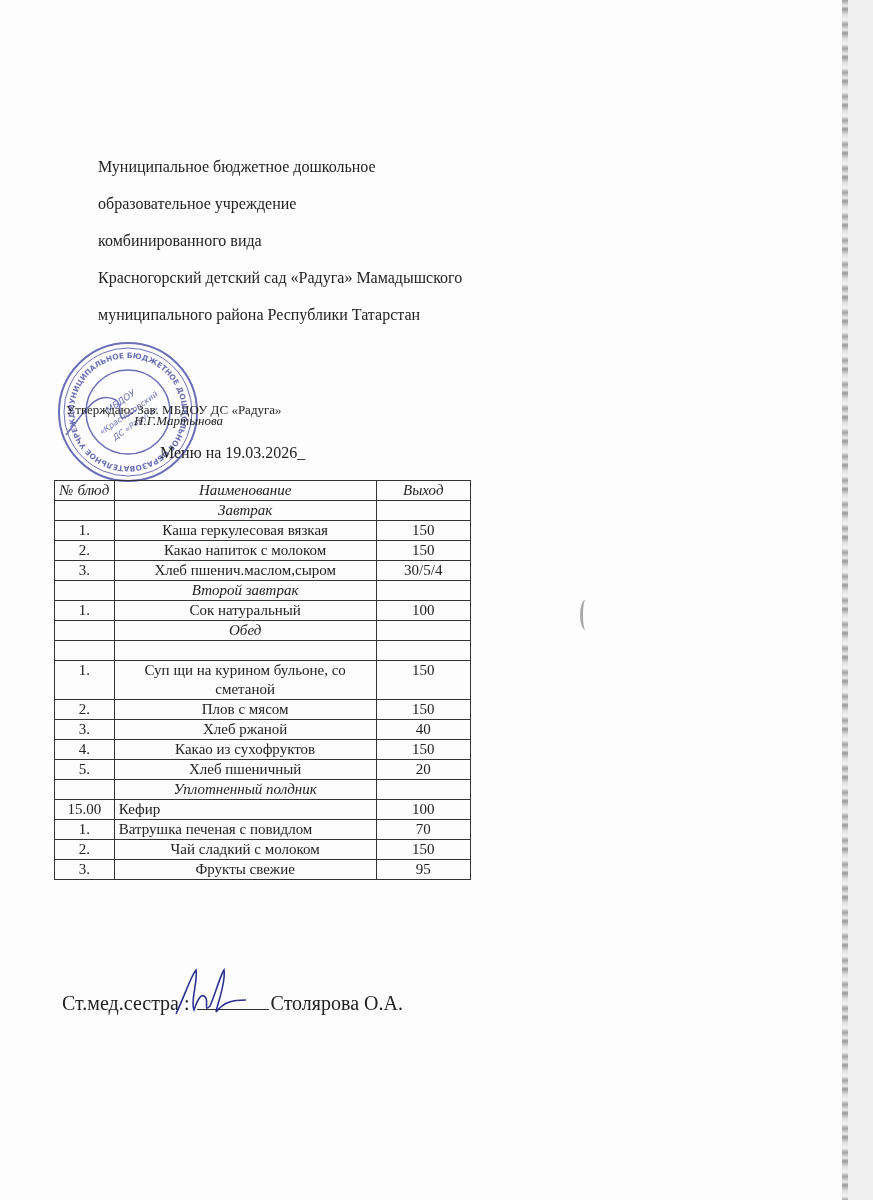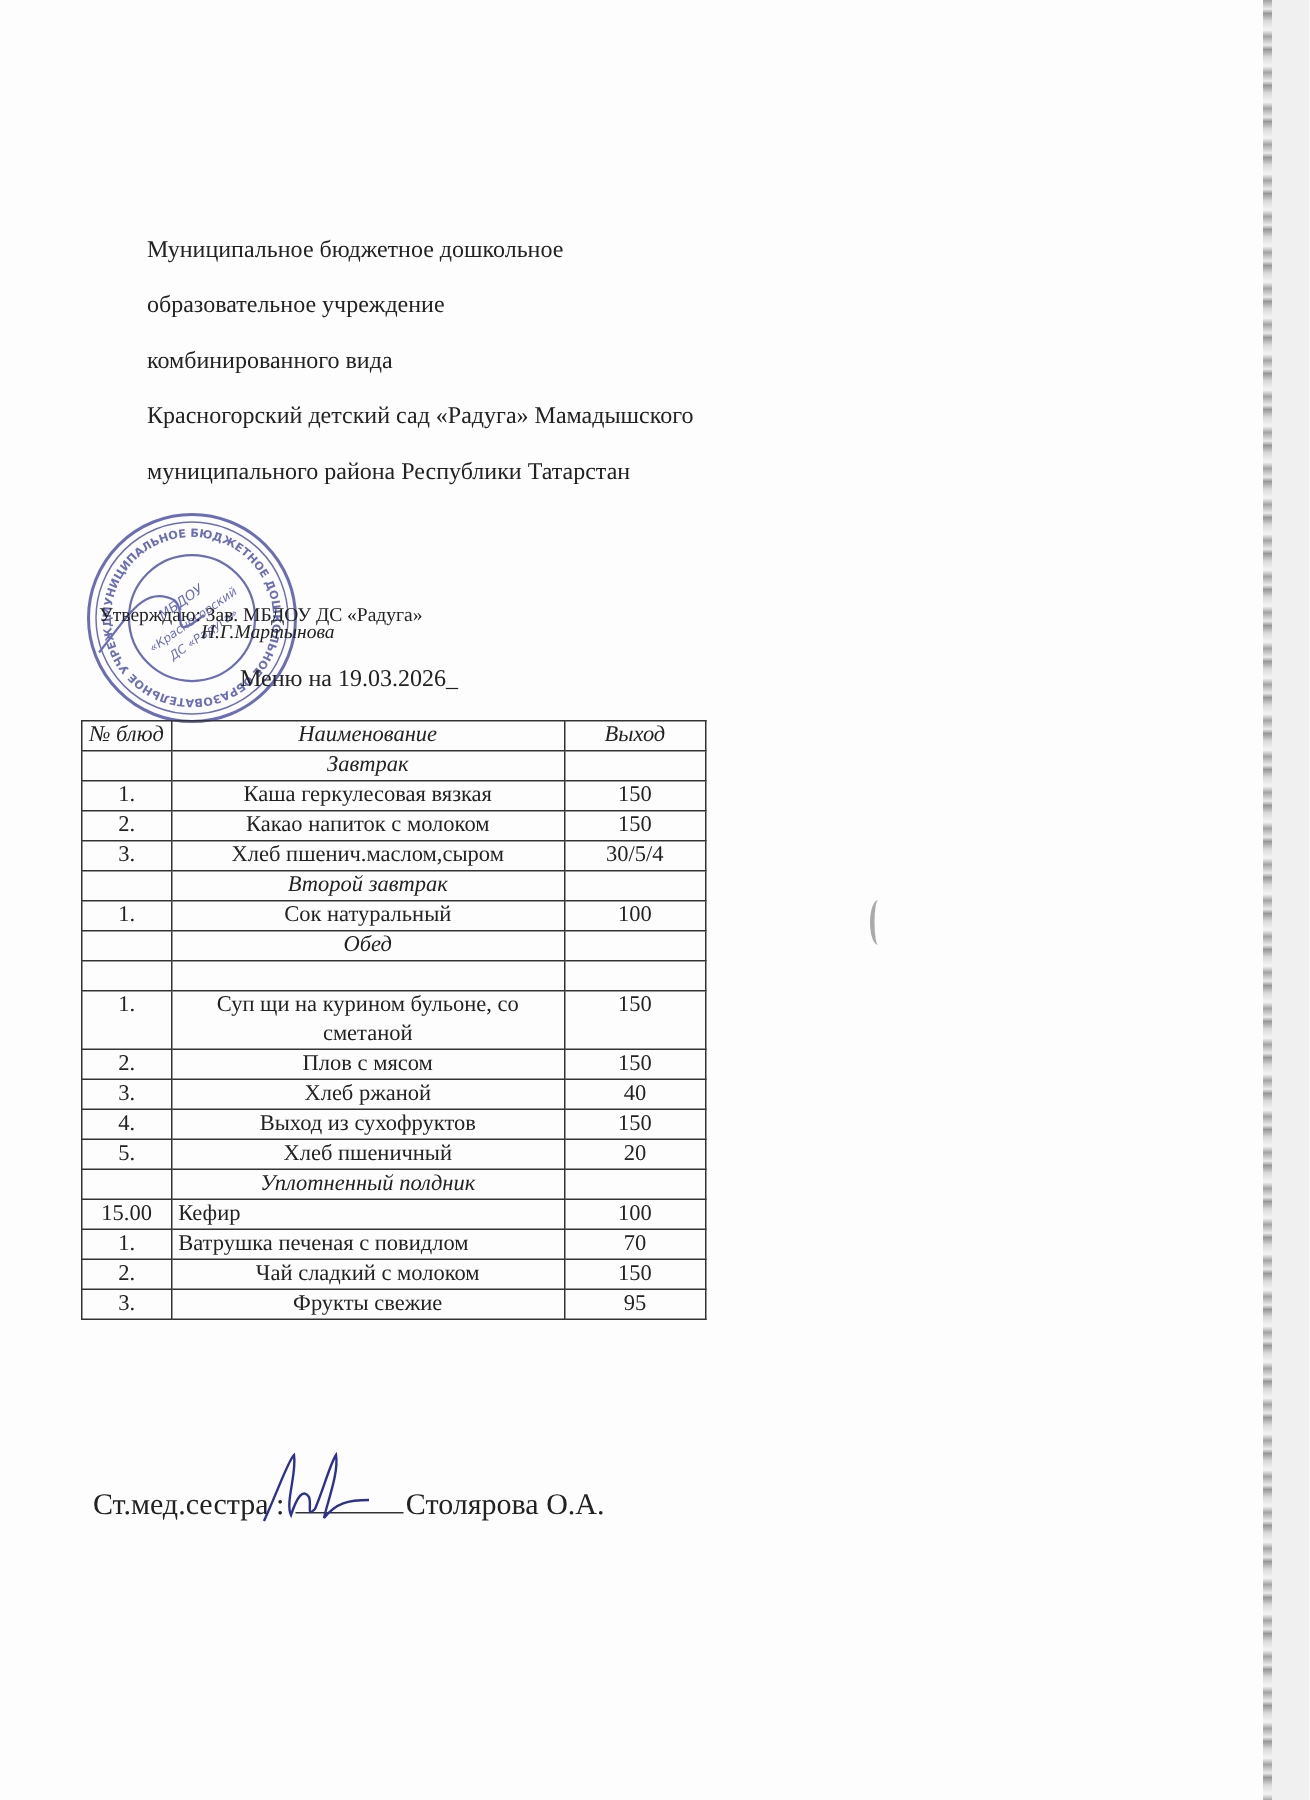--- a/index.html
+++ b/index.html
@@ -131,21 +131,21 @@
         <td class="name">Плов с мясом</td>
         <td>150</td>
       </tr>
   <tr>
         <td>3.</td>
         <td class="name">Хлеб ржаной</td>
         <td>40</td>
       </tr>
   <tr>
         <td>4.</td>
-        <td class="name">Выход из сухофруктов</td>
+        <td class="name">Какао из сухофруктов</td>
         <td>150</td>
       </tr>
   <tr>
         <td>5.</td>
         <td class="name">Хлеб пшеничный</td>
         <td>20</td>
       </tr>
   <tr class="section">
         <td></td>
         <td class="name">Уплотненный полдник</td>

